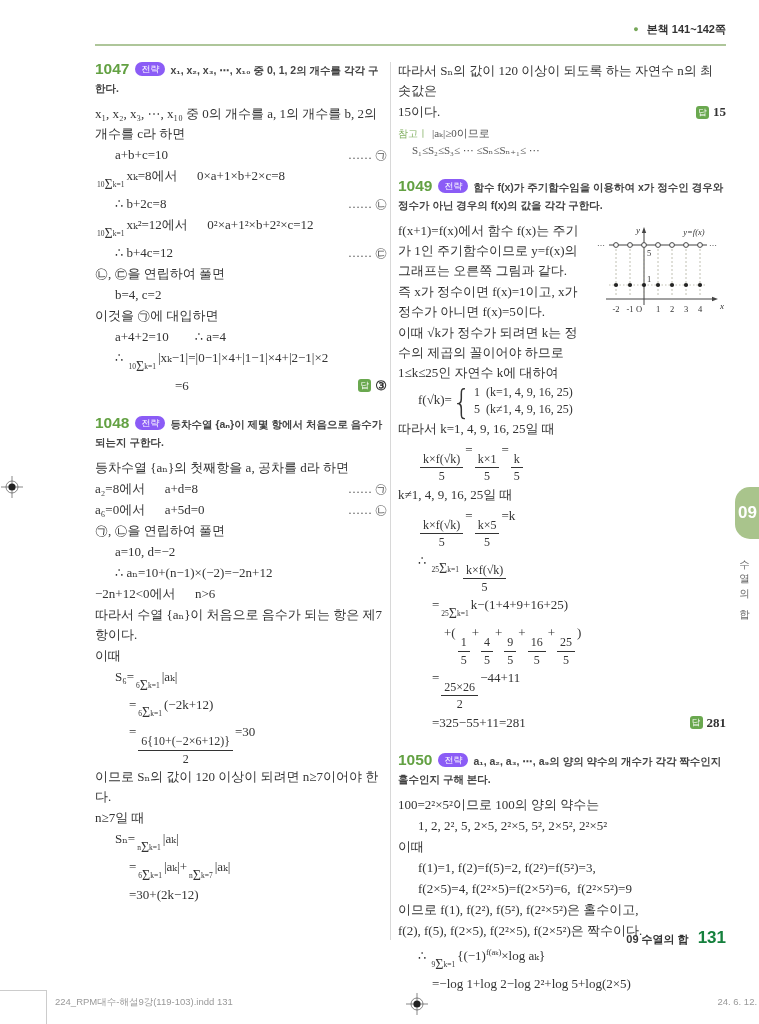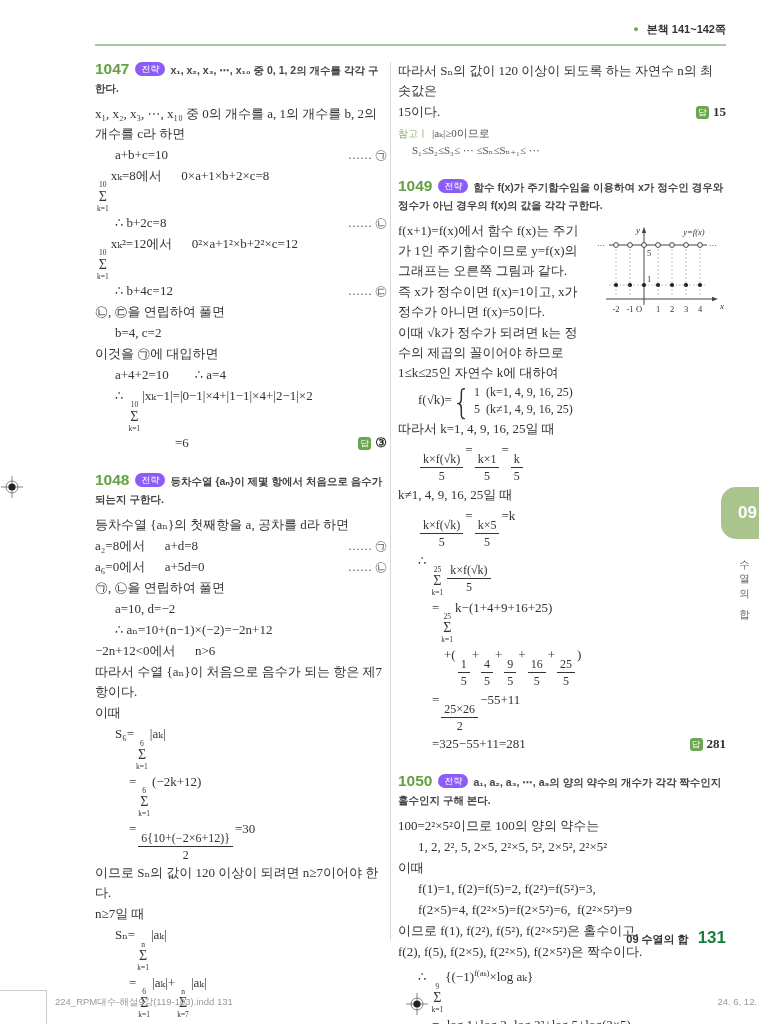--- a/index.html
+++ b/index.html
@@ -28,21 +28,21 @@
                font-family:"Liberation Sans","DejaVu Sans",sans-serif;}
   .strat-text{font-size:10.5px;color:#444;font-weight:bold;
               font-family:"Liberation Sans","DejaVu Sans",sans-serif;}
 
   .line{display:flow-root;margin:1px 0;white-space:pre-wrap;}
   .i0{padding-left:0;} .i1{padding-left:20px;} .i2{padding-left:34px;}
   .i3{padding-left:46px;} .i4{padding-left:80px;}
   .t{white-space:pre-wrap;}
   .rmark{float:right;color:#555;font-size:12px;}
 
-  .sum{display:inline-flex;flex-direction:column;align-items:center;vertical-align:-0.55em;
+  .sum{display:inline-flex;flex-direction:row;align-items:center;vertical-align:-0.55em;
        line-height:1;margin:0 2px;}
   .sum .lim{font-size:7.5px;color:#333;}
   .sum .sg{font-size:14px;line-height:1;margin:1px 0;}
 
   .frac{display:inline-flex;flex-direction:column;align-items:center;vertical-align:-0.75em;
         line-height:1.2;margin:0 2px;font-size:12px;}
   .frac .num{padding:0 3px 1px;border-bottom:1px solid #333;}
   .frac .den{padding-top:1px;}
 
   sup.msup{font-size:8.5px;vertical-align:5px;}
@@ -57,21 +57,21 @@
           text-align:center;border-radius:3px;font-family:"Liberation Sans","DejaVu Sans",sans-serif;}
   .aval{font-weight:bold;font-size:13px;}
 
   .note{margin-top:3px;font-size:11px;line-height:17px;color:#555;}
   .note-label{color:#7fae5e;font-size:10px;font-family:"Liberation Sans","DejaVu Sans",sans-serif;
               margin-right:4px;}
   .note-line2{padding-left:14px;}
   .graph-box{float:right;width:130px;margin:0 0 4px 8px;}
 
   
-  .side-tab{position:absolute;top:487px;right:0;width:38px;height:52px;background:#a9c48c;
+  .side-tab{position:absolute;top:487px;right:0;width:24px;height:52px;background:#a9c48c;
             border-radius:15px 0 0 15px;color:#fff;font-weight:bold;font-size:17px;
             font-family:"Liberation Sans","DejaVu Sans",sans-serif;
             display:flex;align-items:center;justify-content:flex-end;padding-right:2px;box-sizing:border-box;}
   .side-title{position:absolute;top:552px;right:7px;writing-mode:vertical-rl;font-size:10.5px;
               color:#666;letter-spacing:4px;font-family:"Liberation Sans","DejaVu Sans",sans-serif;}
 
   
   .pg-footer{position:absolute;top:928px;right:33px;font-family:"Liberation Sans","DejaVu Sans",sans-serif;
              display:flex;align-items:baseline;gap:9px;}
   .pg-footer .chap{font-size:11px;font-weight:bold;color:#333;}
@@ -208,21 +208,21 @@
         <div class="line i0"><span class="t">즉 x가 정수이면 f(x)=1이고, x가 정수가 아니면 f(x)=5이다.</span></div>
         <div class="line i0"><span class="t">이때 √k가 정수가 되려면 k는 정수의 제곱의 꼴이어야 하므로 1≤k≤25인 자연수 k에 대하여</span></div>
         <div class="line i1"><span class="t">f(√k)=</span><span class="cases"><span class="brace">{</span><span class="rows"><span>1  (k=1, 4, 9, 16, 25)</span><span>5  (k≠1, 4, 9, 16, 25)</span></span></span></div>
         <div class="line i0"><span class="t">따라서 k=1, 4, 9, 16, 25일 때</span></div>
         <div class="line i1"><span class="frac"><span class="num">k×f(√k)</span><span class="den">5</span></span><span class="t">=</span><span class="frac"><span class="num">k×1</span><span class="den">5</span></span><span class="t">=</span><span class="frac"><span class="num">k</span><span class="den">5</span></span></div>
         <div class="line i0"><span class="t">k≠1, 4, 9, 16, 25일 때</span></div>
         <div class="line i1"><span class="frac"><span class="num">k×f(√k)</span><span class="den">5</span></span><span class="t">=</span><span class="frac"><span class="num">k×5</span><span class="den">5</span></span><span class="t">=k</span></div>
         <div class="line i1"><span class="t">∴ </span><span class="sum"><span class="lim">25</span><span class="sg">Σ</span><span class="lim">k=1</span></span><span class="frac"><span class="num">k×f(√k)</span><span class="den">5</span></span></div>
         <div class="line i2"><span class="t">=</span><span class="sum"><span class="lim">25</span><span class="sg">Σ</span><span class="lim">k=1</span></span><span class="t">k−(1+4+9+16+25)</span></div>
         <div class="line i3"><span class="t">+(</span><span class="frac"><span class="num">1</span><span class="den">5</span></span><span class="t">+</span><span class="frac"><span class="num">4</span><span class="den">5</span></span><span class="t">+</span><span class="frac"><span class="num">9</span><span class="den">5</span></span><span class="t">+</span><span class="frac"><span class="num">16</span><span class="den">5</span></span><span class="t">+</span><span class="frac"><span class="num">25</span><span class="den">5</span></span><span class="t">)</span></div>
-        <div class="line i2"><span class="t">=</span><span class="frac"><span class="num">25×26</span><span class="den">2</span></span><span class="t">−55+11</span></div>
+        <div class="line i2"><span class="t">=</span><span class="frac"><span class="num">25×26</span><span class="den">2</span></span><span class="t">−44+11</span></div>
         <div class="line i2"><span class="ans"><span class="abadge">답</span><span class="aval">281</span></span><span class="t">=325−55+11=281</span></div>
       </div>
       <div class="block">
         <div class="prob-head"><span class="prob-no">1050</span><span class="strat-badge">전략</span><span class="strat-text">a₁, a₂, a₃, ⋯, a₉의 양의 약수의 개수가 각각 짝수인지 홀수인지 구해 본다.</span></div>
         <div class="line i0"><span class="t">100=2²×5²이므로 100의 양의 약수는</span></div>
         <div class="line i1"><span class="t">1, 2, 2², 5, 2×5, 2²×5, 5², 2×5², 2²×5²</span></div>
         <div class="line i0"><span class="t">이때</span></div>
         <div class="line i1"><span class="t">f(1)=1, f(2)=f(5)=2, f(2²)=f(5²)=3,</span></div>
         <div class="line i1"><span class="t">f(2×5)=4, f(2²×5)=f(2×5²)=6,  f(2²×5²)=9</span></div>
         <div class="line i0"><span class="t">이므로 f(1), f(2²), f(5²), f(2²×5²)은 홀수이고,</span></div>

